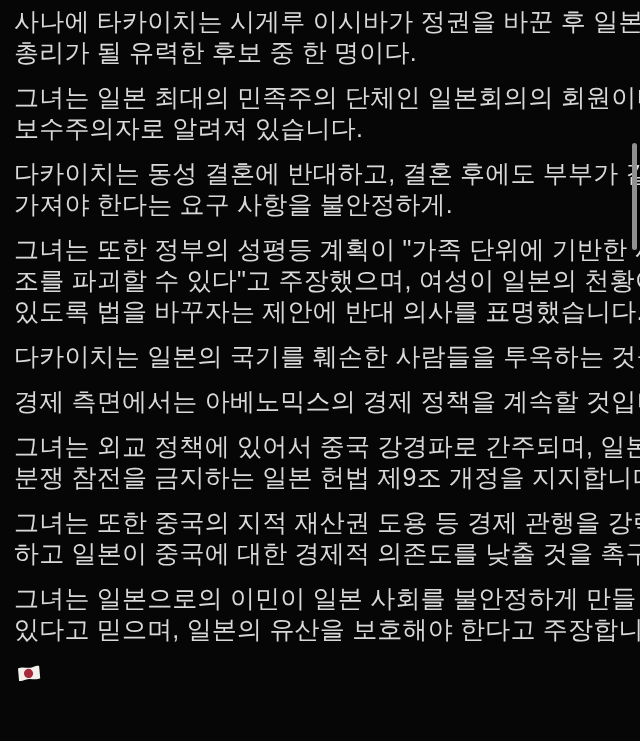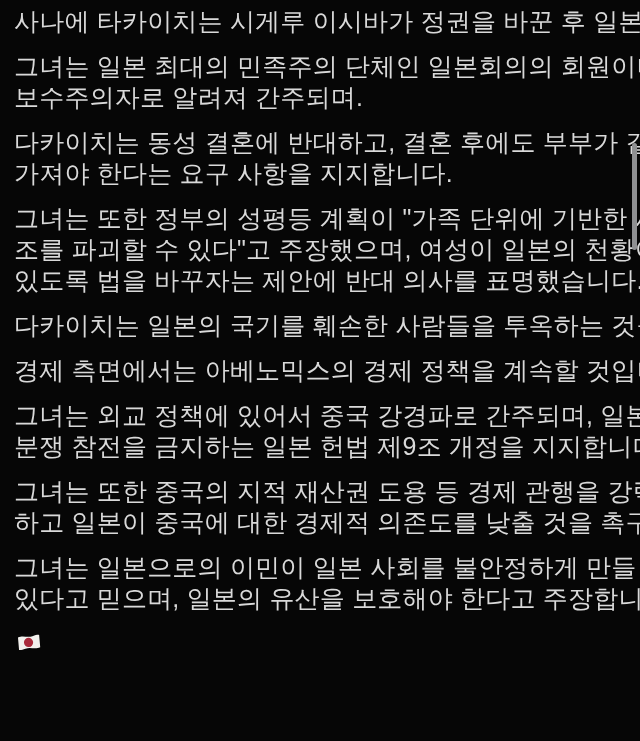--- a/index.html
+++ b/index.html
@@ -56,28 +56,29 @@
 </style>
 </head>
 <body style="background: rgb(6, 6, 6);">
 
 <div class="screen" style="background: rgb(6, 6, 6);">
 
   <div class="content" style="color: rgb(217, 217, 217);">
     <div id="paragraphs">
         <p class="para">
           <span class="line">사나에 타카이치는 시게루 이시바가 정권을 바꾼 후 일본의 차기</span>
+          <span class="line">총리가 될 유력한 후보 중 한 명이다.</span>
         </p>
         <p class="para">
           <span class="line">그녀는 일본 최대의 민족주의 단체인 일본회의의 회원이며, 강경</span>
-          <span class="line">보수주의자로 알려져 간주되며.</span>
+          <span class="line">보수주의자로 알려져 있습니다.</span>
         </p>
         <p class="para">
           <span class="line">다카이치는 동성 결혼에 반대하고, 결혼 후에도 부부가 같은 성을</span>
-          <span class="line">가져야 한다는 요구 사항을 지지합니다.</span>
+          <span class="line">가져야 한다는 요구 사항을 불안정하게.</span>
         </p>
         <p class="para">
           <span class="line">그녀는 또한 정부의 성평등 계획이 "가족 단위에 기반한 사회 구</span>
           <span class="line">조를 파괴할 수 있다"고 주장했으며, 여성이 일본의 천황이 될 수</span>
           <span class="line">있도록 법을 바꾸자는 제안에 반대 의사를 표명했습니다.</span>
         </p>
         <p class="para">
           <span class="line">다카이치는 일본의 국기를 훼손한 사람들을 투옥하는 것을 지지</span>
         </p>
         <p class="para">

